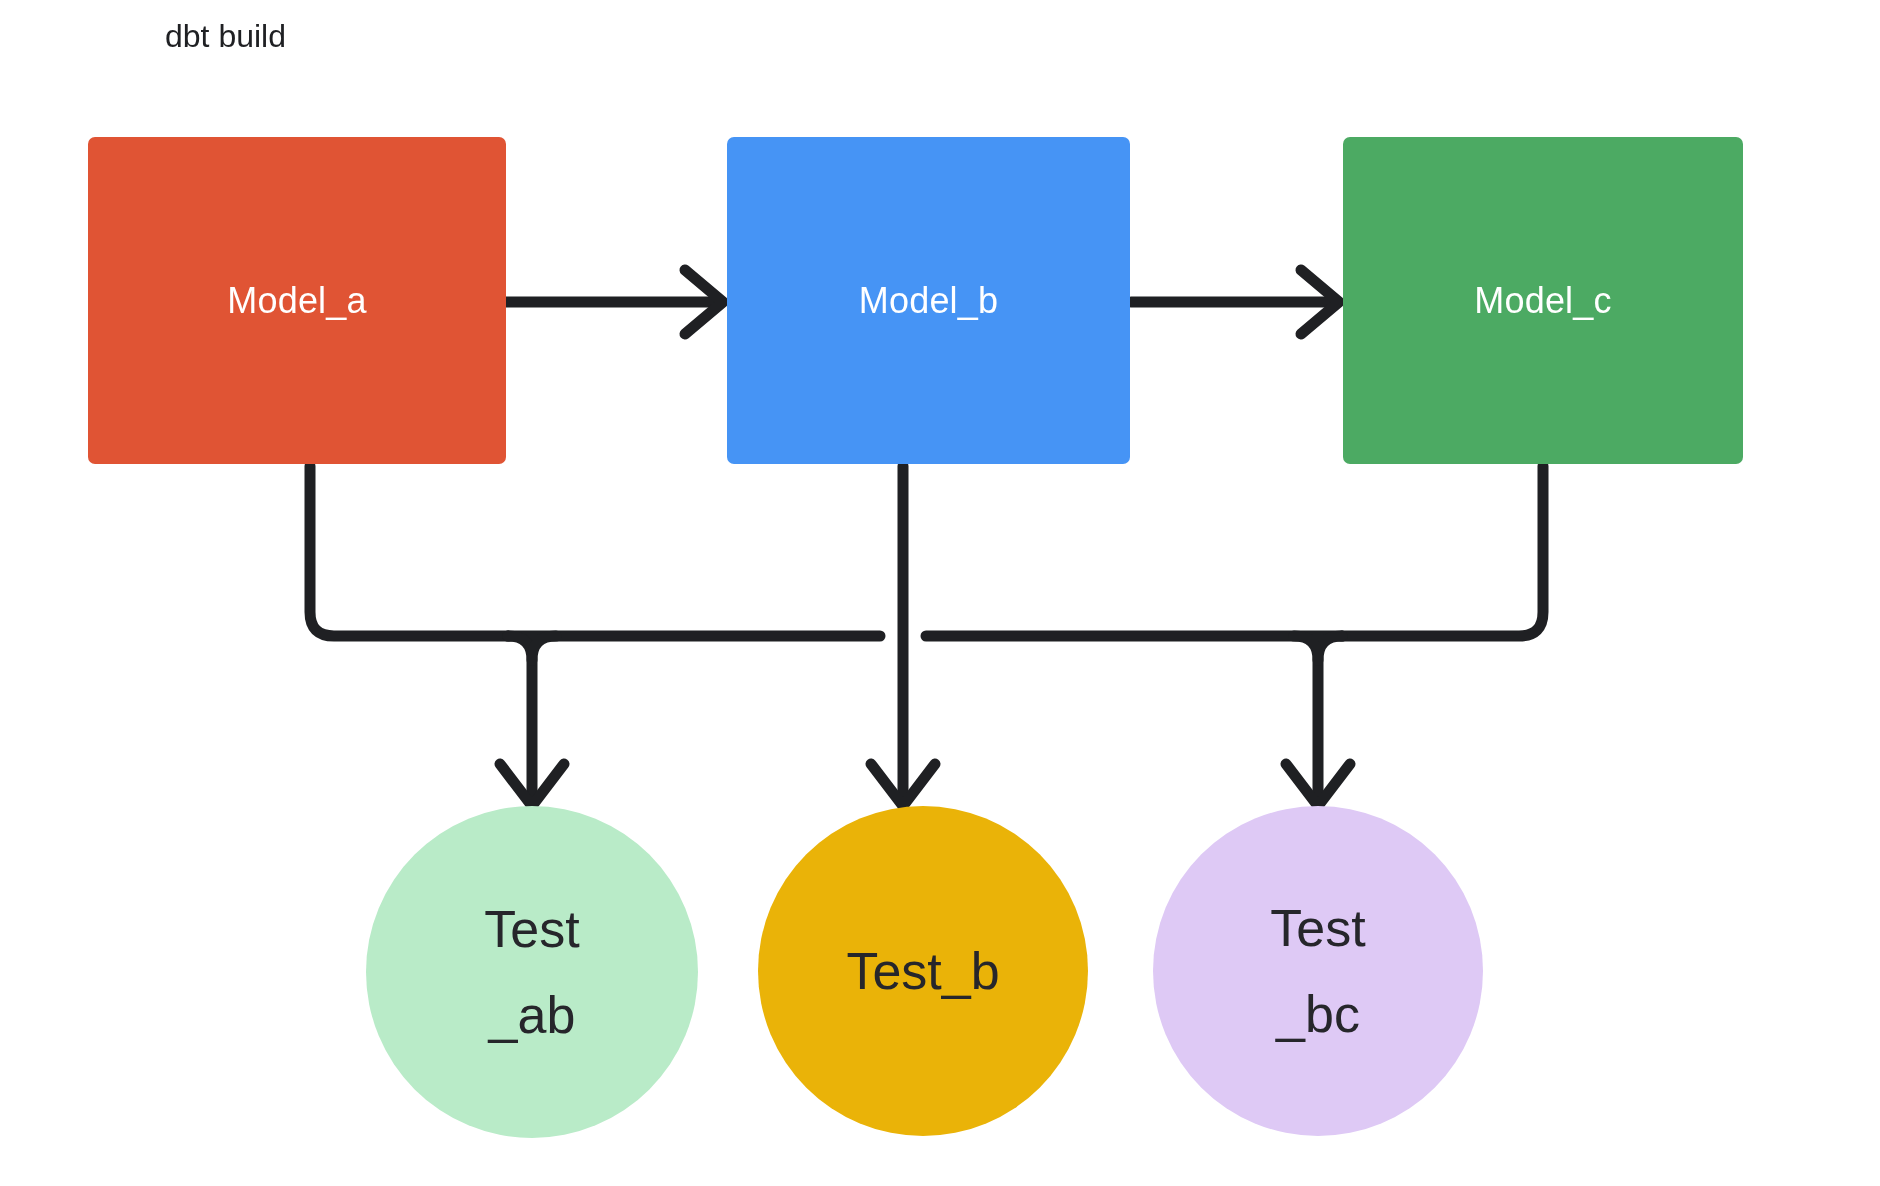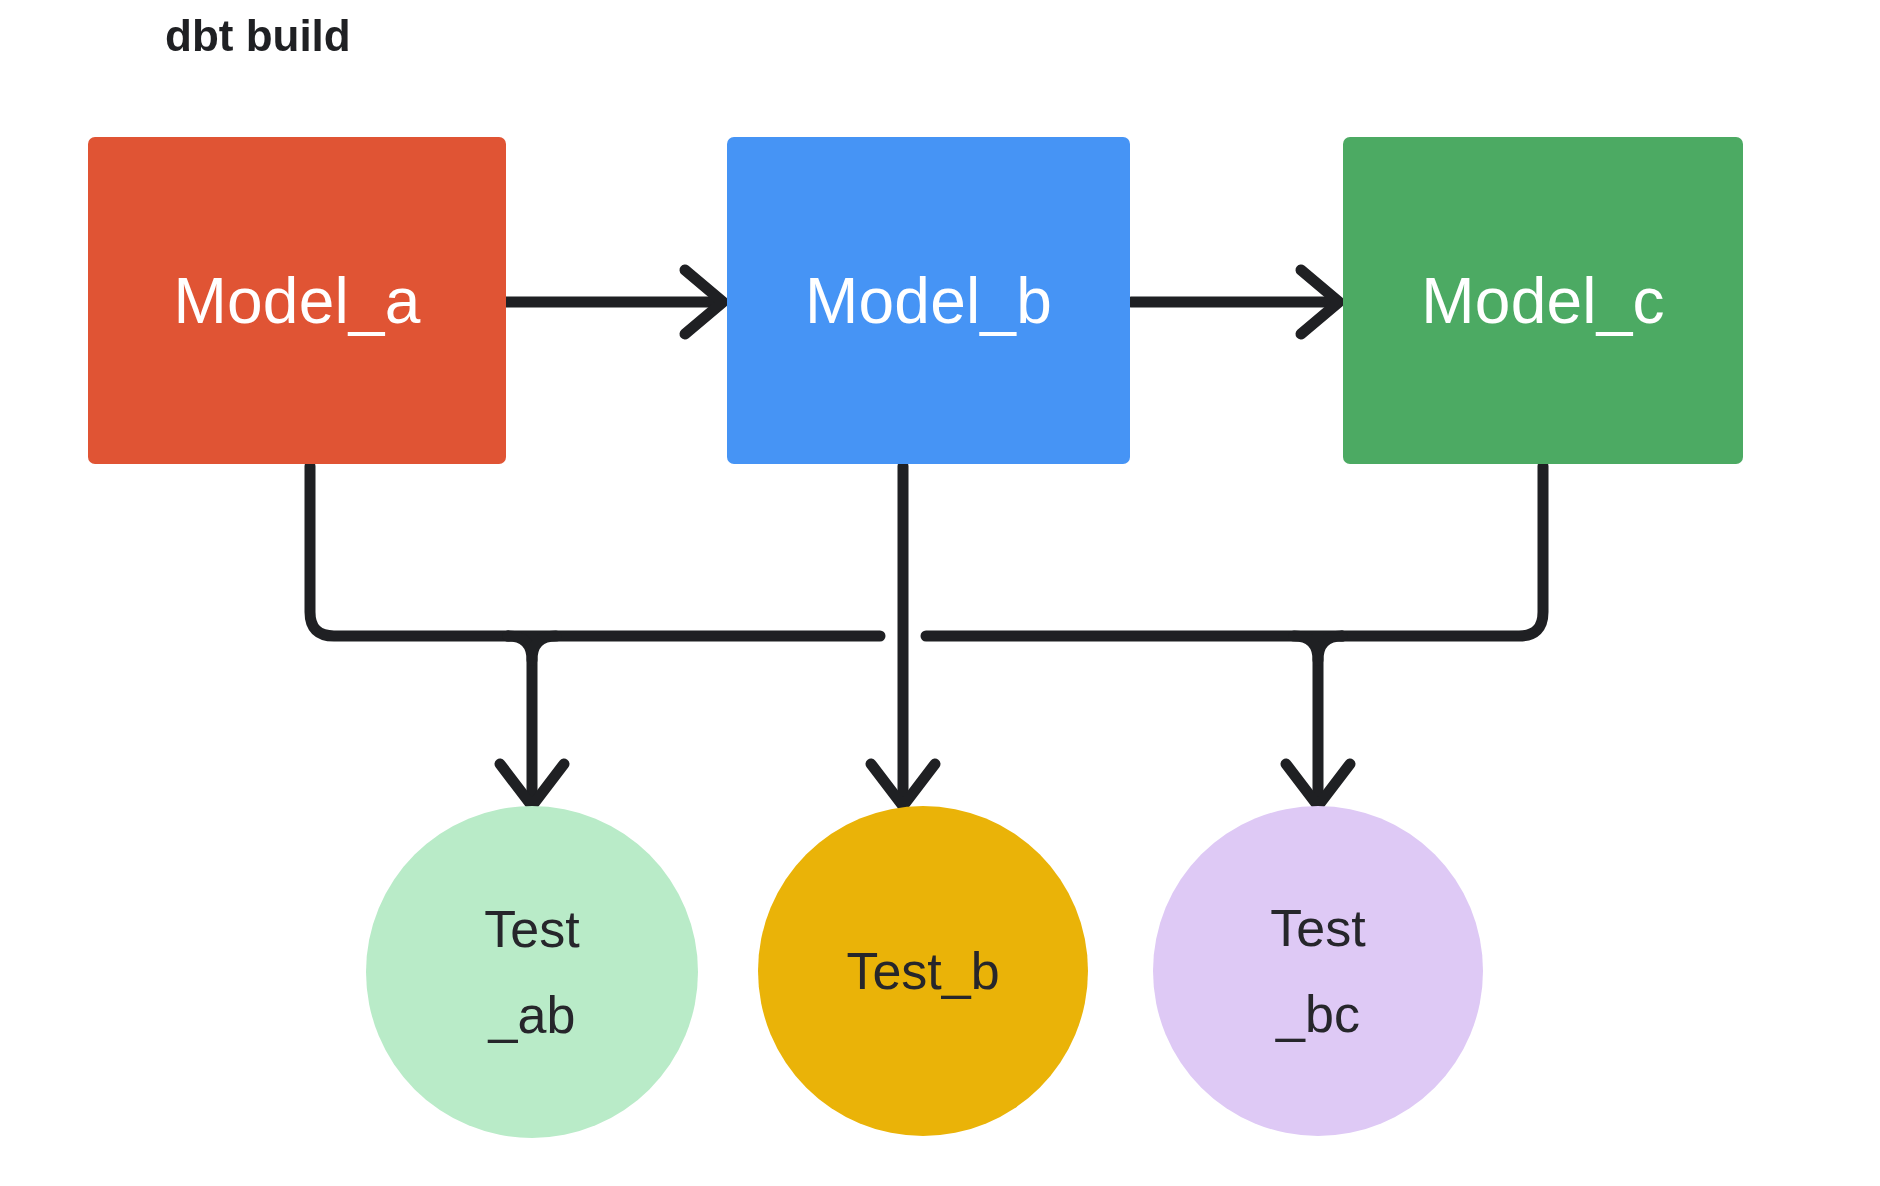--- a/index.html
+++ b/index.html
@@ -24,36 +24,36 @@
     top: 0;
     left: 0;
     width: 1880px;
     height: 1186px;
     pointer-events: none;
   }
   .diagram-title {
     position: absolute;
     left: 165px;
     top: 8px;
-    font-size: 44px;
+    font-size: 32px;
     line-height: 56px;
     color: #1f2023;
-    font-weight: 700;
+    font-weight: 400;
     white-space: nowrap;
   }
   .model-node {
     position: absolute;
     border-radius: 7px;
     display: flex;
     align-items: center;
     justify-content: center;
     box-sizing: border-box;
   }
   .model-label {
-    font-size: 64px;
+    font-size: 36px;
     line-height: 58px;
     color: #ffffff;
     font-weight: 400;
     letter-spacing: 0.2px;
     white-space: nowrap;
   }
   .test-node {
     position: absolute;
     border-radius: 50%;
     display: flex;

